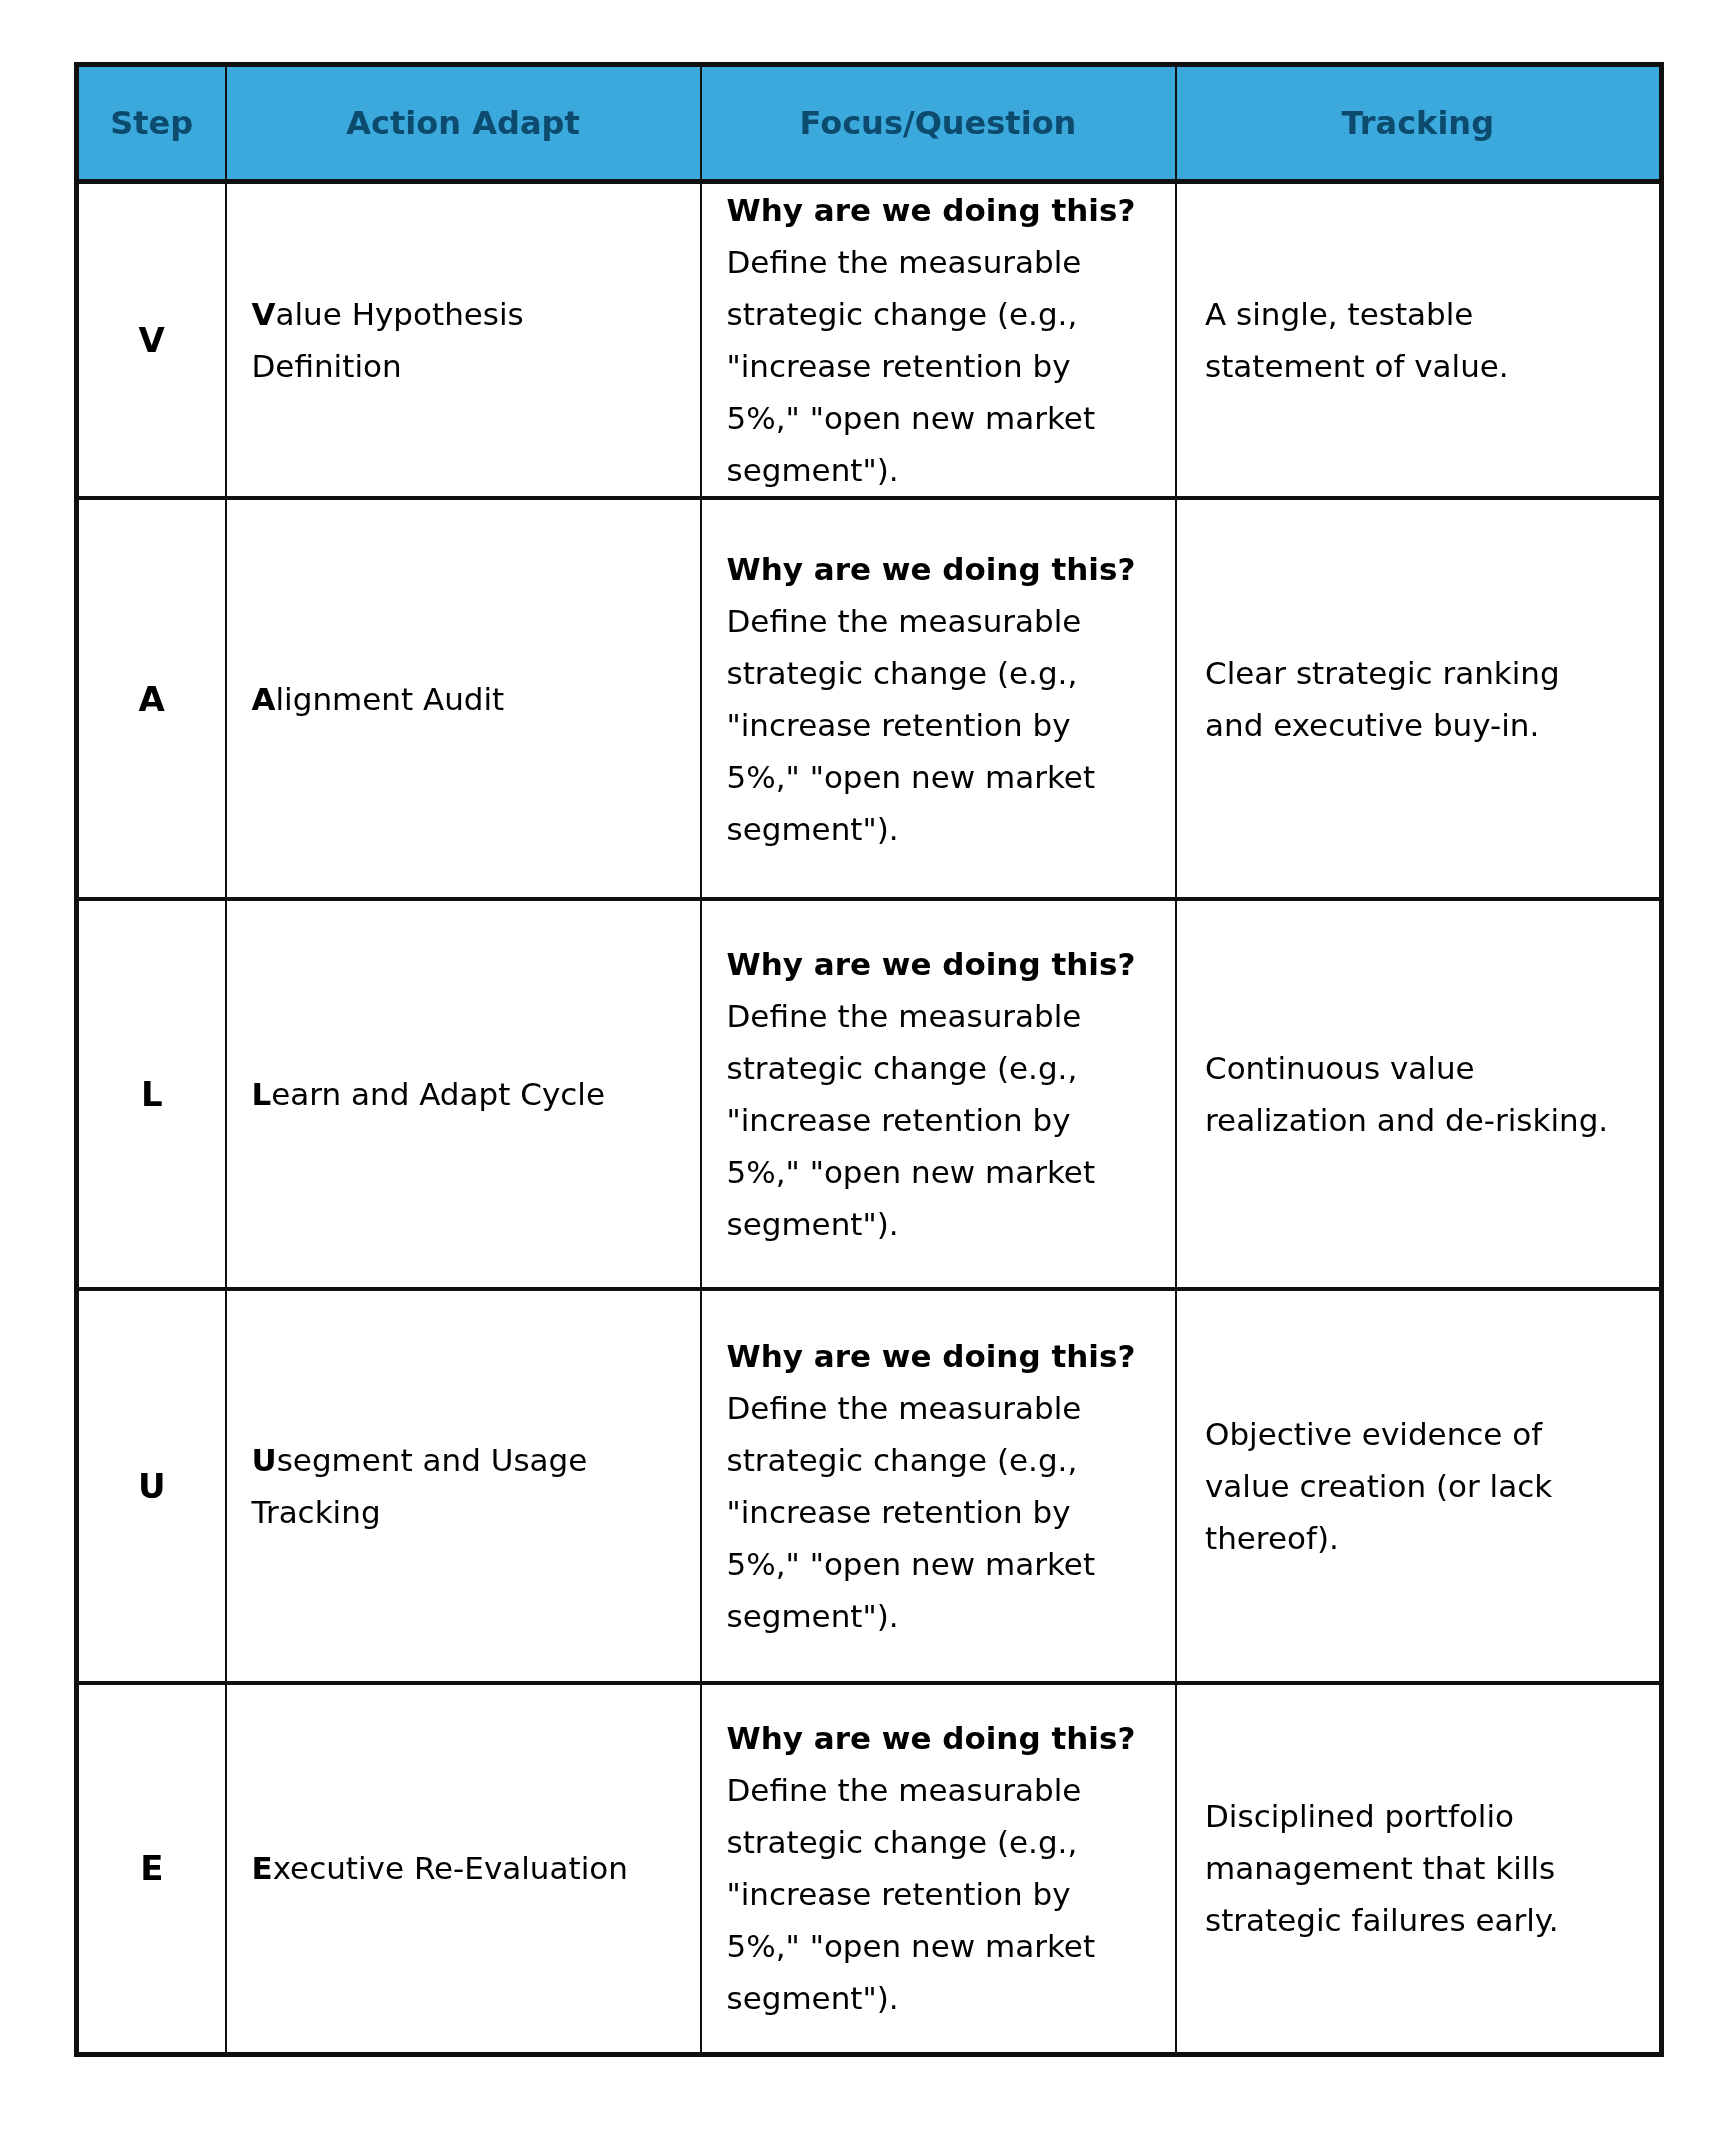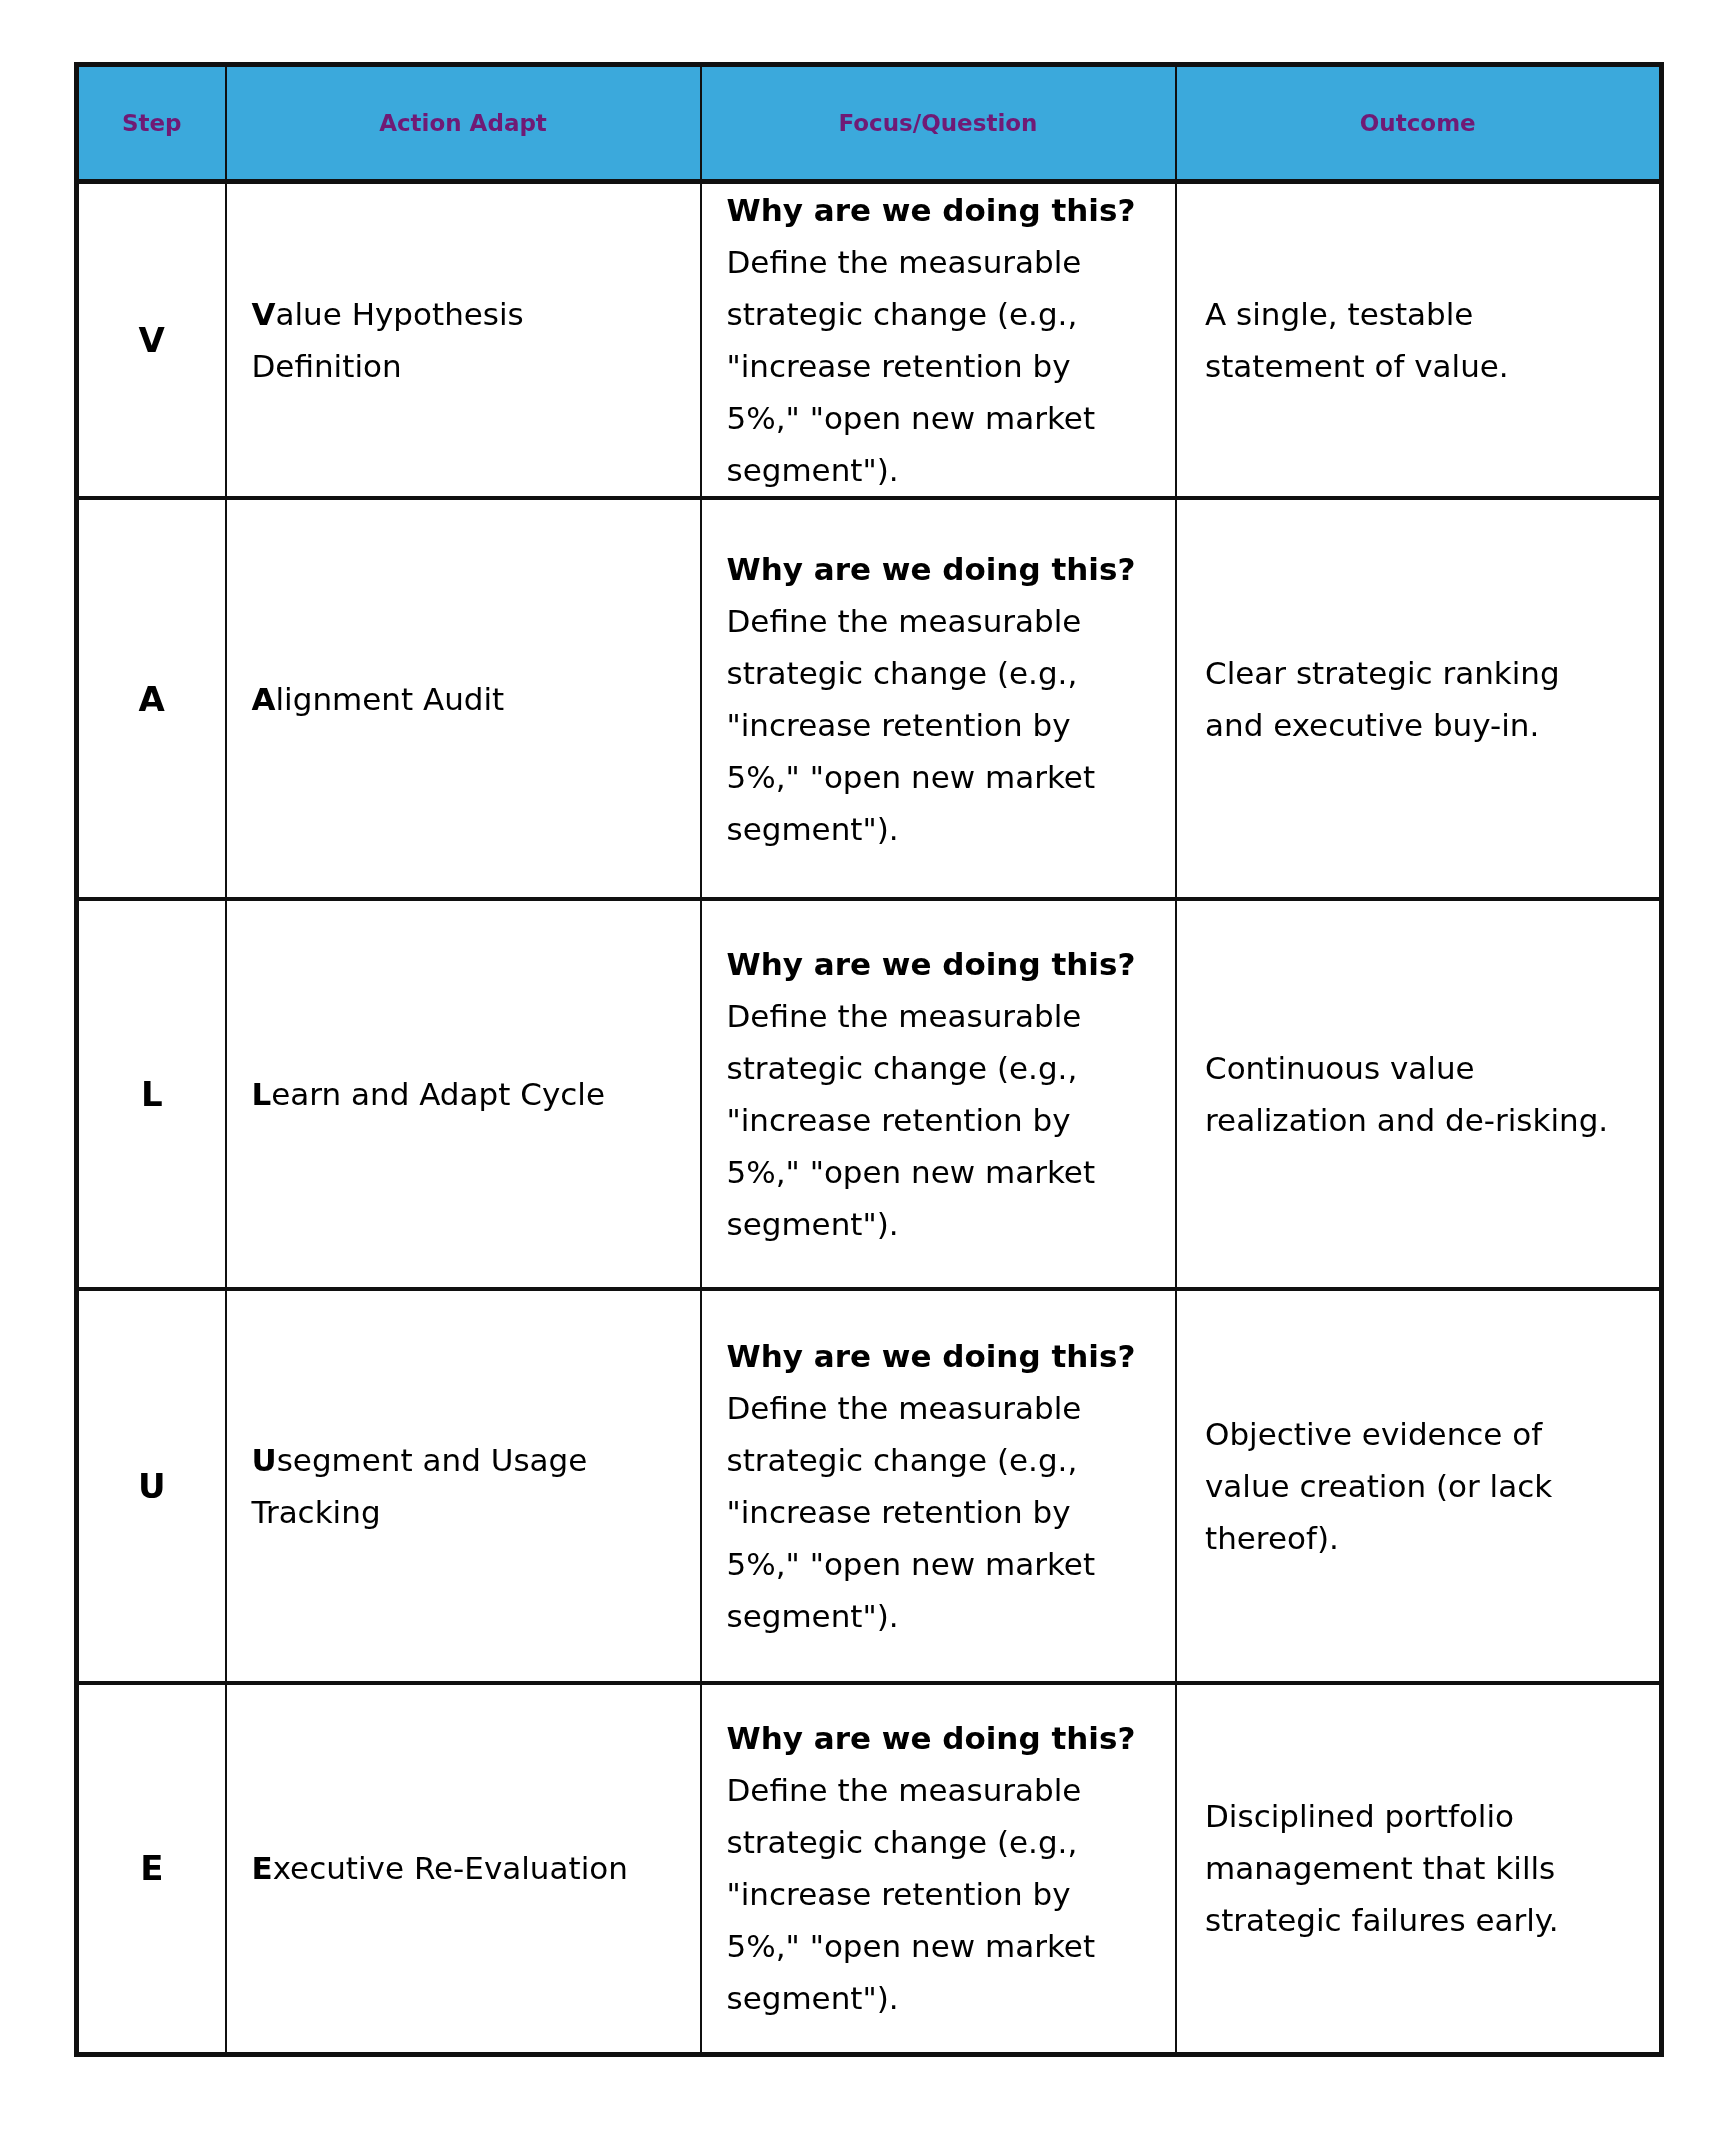--- a/index.html
+++ b/index.html
@@ -35,25 +35,25 @@
   th, td {
     border-left: 2.5px solid #101010;
     border-right: 2.5px solid #101010;
     vertical-align: middle;
     box-sizing: border-box;
     overflow: hidden;
   }
   thead th {
     background: #3BA9DC;
     height: 117px;
-    font-size: 23px;
+    font-size: 32px;
     font-weight: bold;
     text-align: center;
     border-bottom: 5px solid #101010;
-    color: #701a75;
+    color: #0c4a6e;
   }
   tbody td {
     border-top: 4.2px solid #101010;
     border-bottom: 4.2px solid #101010;
     background: #ffffff;
     font-size: 31px;
     line-height: 52px;
   }
   td.step-cell {
     text-align: center;
@@ -85,21 +85,21 @@
       <col class="col-step">
       <col class="col-action">
       <col class="col-focus">
       <col class="col-outcome">
     </colgroup>
     <thead>
       <tr>
         <th>Step</th>
         <th>Action Adapt</th>
         <th>Focus/Question</th>
-        <th>Outcome</th>
+        <th>Tracking</th>
       </tr>
     </thead>
     <tbody>
 
       <tr class="row-v">
         <td class="step-cell">V</td>
         <td class="action-cell"><span class="lead-letter">V</span><span>alue Hypothesis Definition</span></td>
         <td class="focus-cell"><span class="focus-heading">Why are we doing this?</span><span>Define the measurable strategic change (e.g., "increase retention by 5%," "open new market segment").</span></td>
         <td class="outcome-cell">A single, testable statement of value.</td>
       </tr>

